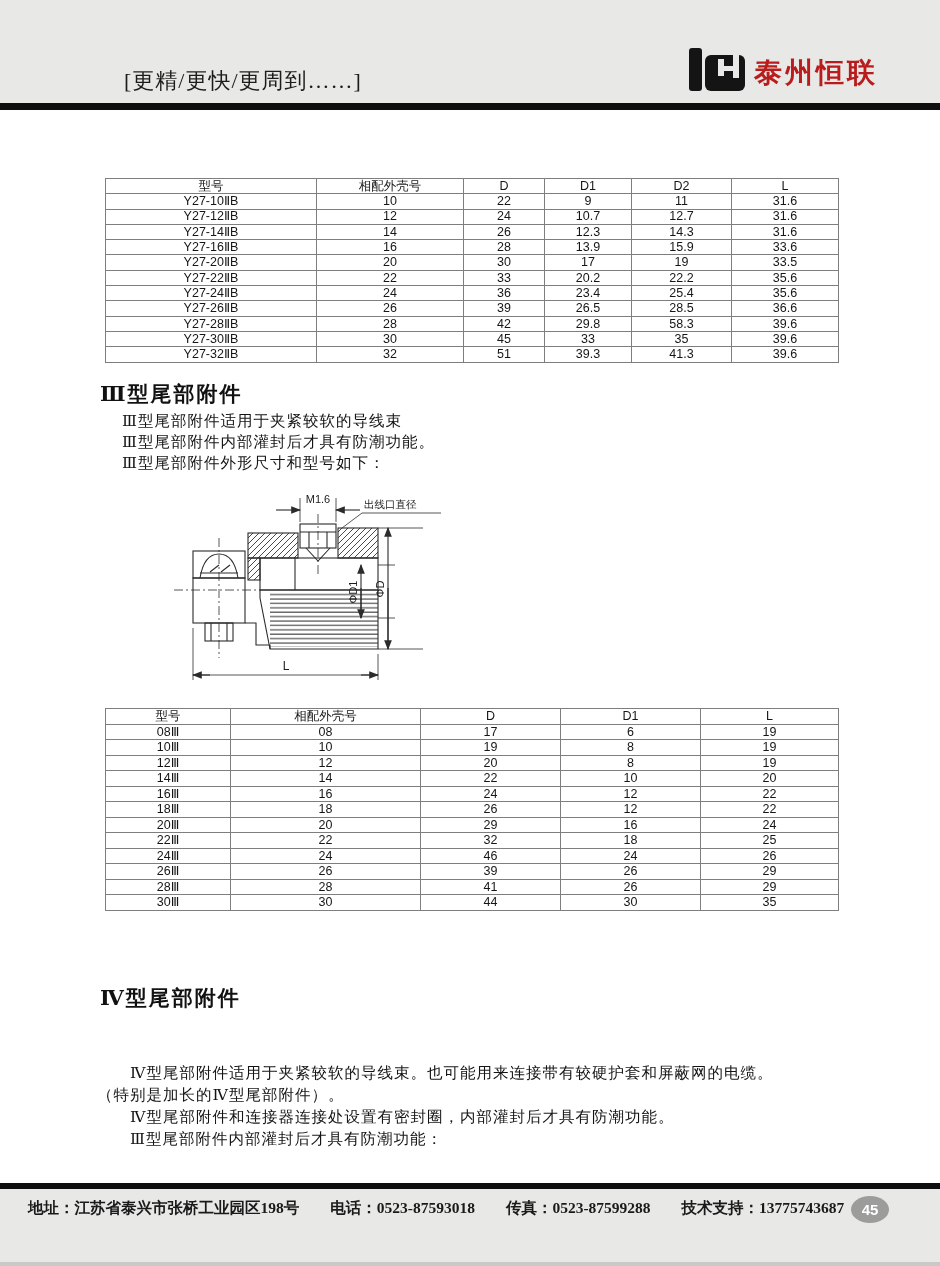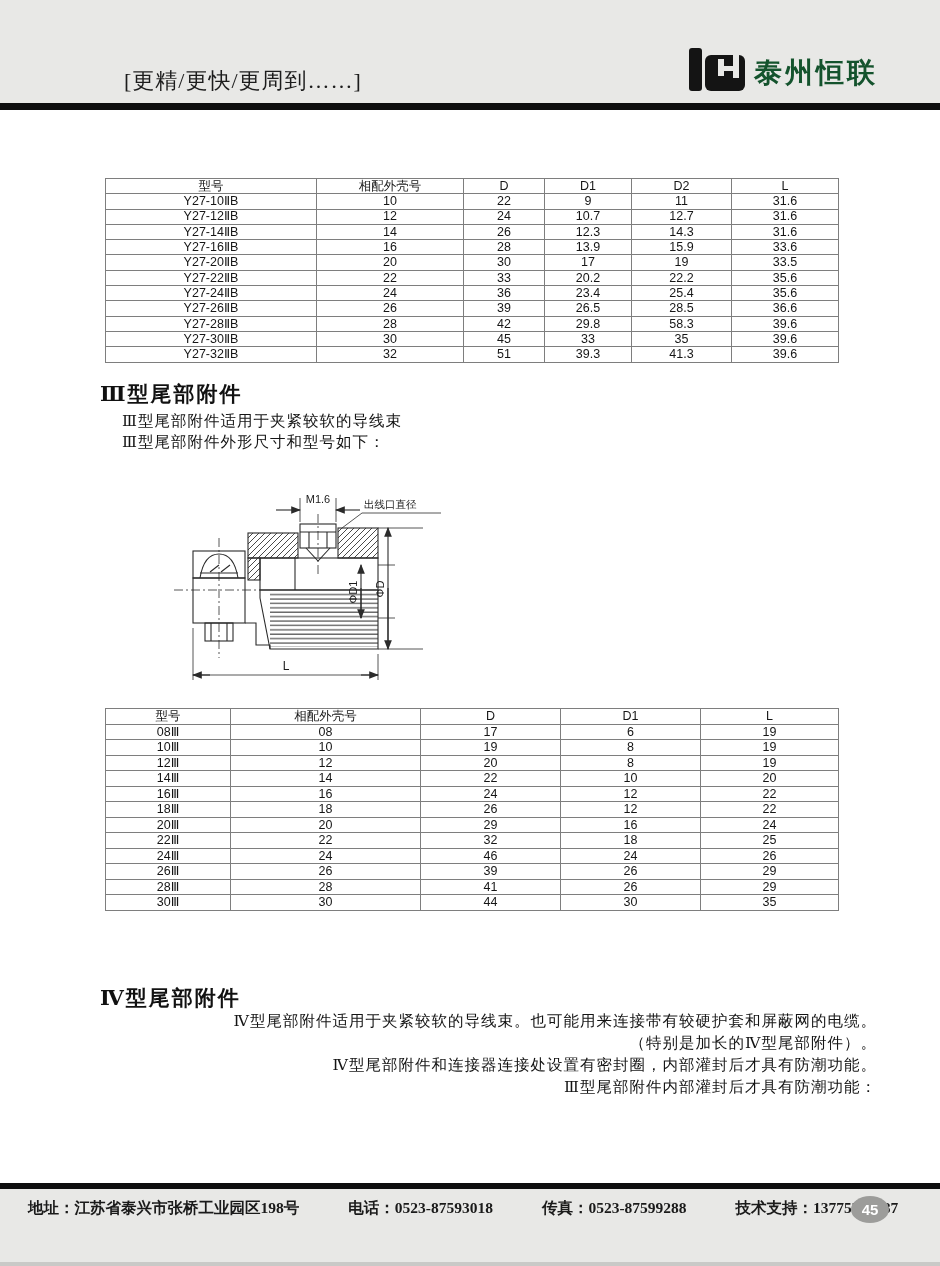--- a/index.html
+++ b/index.html
@@ -5,44 +5,44 @@
   html,body{margin:0;padding:0;background:#fff;}
   #page{position:relative;width:940px;height:1266px;background:#ffffff;overflow:hidden;
         font-family:"Liberation Serif","DejaVu Serif",serif;color:#161616;}
   
   .band{position:absolute;left:0;width:940px;background:#e8e8e6;}
   #header-band{top:0;height:103px;}
   #header-rule{position:absolute;top:103px;left:0;width:940px;height:7px;background:#0e0e0e;}
   #tagline{position:absolute;left:92px;top:66px;font-size:22px;letter-spacing:1px;color:#1c1c1c;margin-left:32px;}
   #logo{position:absolute;left:688px;top:47px;display:flex;align-items:center;}
   #logo-text{font-family:"Liberation Sans","DejaVu Sans",sans-serif;font-weight:bold;
-             font-size:28px;letter-spacing:3px;color:#14532d;margin-left:8px;margin-top:6px;}
+             font-size:28px;letter-spacing:3px;color:#b91c1c;margin-left:8px;margin-top:6px;}
   
   table.spec{position:absolute;border-collapse:collapse;table-layout:fixed;width:733px;left:105px;
              font-family:"Liberation Sans","DejaVu Sans",sans-serif;}
   table.spec th,table.spec td{border:1px solid #7e7e7e;font-weight:normal;font-size:12.5px;
              text-align:center;padding:0;line-height:1;color:#161616;}
   #table1{top:178px;}
   #table1 th,#table1 td{height:14.3px;}
   #table2{top:708px;}
   #table2 th,#table2 td{height:14.5px;}
   
   .sec-title{position:absolute;left:100px;font-size:21px;font-weight:bold;letter-spacing:2px;color:#111;}
   #sec3-title{top:380px;}
   #sec4-title{top:984px;}
   .para{position:absolute;font-size:15.5px;font-weight:400;letter-spacing:1px;color:#141414;}
   #sec3-para{left:122px;top:410px;width:720px;line-height:21px;}
-  #sec4-para{left:97px;top:1010px;width:780px;line-height:22px;text-align:right;}
+  #sec4-para{left:97px;top:1062px;width:780px;line-height:22px;}
   .para .indent{padding-left:33px;}
   
   #drawing{position:absolute;left:148px;top:488px;}
   
   #footer-rule{position:absolute;top:1183px;left:0;width:940px;height:6px;background:#0e0e0e;}
   #footer-band{top:1189px;height:77px;border-bottom:4px solid #c9c9c7;box-sizing:border-box;}
-  #footer-line{position:absolute;left:28px;top:1198px;display:flex;gap:49px;font-size:15.5px;
+  #footer-line{position:absolute;left:28px;top:1198px;display:flex;gap:31px;font-size:15.5px;
                font-weight:bold;color:#1a1a1a;white-space:nowrap;}
   #page-badge{position:absolute;left:851px;top:1196px;width:38px;height:27px;border-radius:50%;
               background:#9c9c9a;color:#ffffff;font-family:"Liberation Sans","DejaVu Sans",sans-serif;
               font-size:15px;font-weight:bold;display:flex;align-items:center;justify-content:center;}
 </style>
 </head>
 <body>
 
 <div id="page">
 
@@ -167,20 +167,21 @@
           <td>39.3</td>
           <td>41.3</td>
           <td>39.6</td>
         </tr>
       </tbody>
     </table>
 
   <div class="sec-title" id="sec3-title">Ⅲ型尾部附件</div>
   <div class="para" id="sec3-para">
       <div>Ⅲ型尾部附件适用于夹紧较软的导线束</div>
+      <div>Ⅲ型尾部附件内部灌封后才具有防潮功能。</div>
       <div>Ⅲ型尾部附件外形尺寸和型号如下：</div>
     </div>
 
   <svg id="drawing" width="300" height="210" viewBox="0 0 300 210">
     <defs>
       <pattern id="hatch" patternUnits="userSpaceOnUse" width="6" height="6">
         <path d="M0,6 L6,0" stroke="#4a4a4a" stroke-width="1"></path>
       </pattern>
       <pattern id="ribs" patternUnits="userSpaceOnUse" width="10" height="4.4">
         <line x1="0" y1="1" x2="10" y2="1" stroke="#2b2b2b" stroke-width="1"></line>

